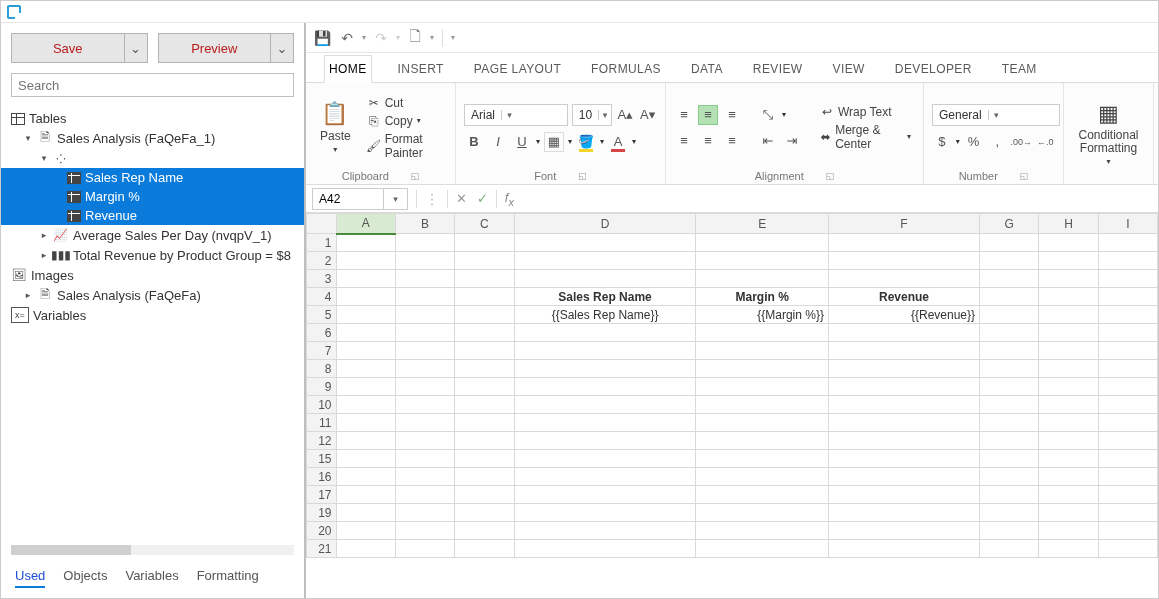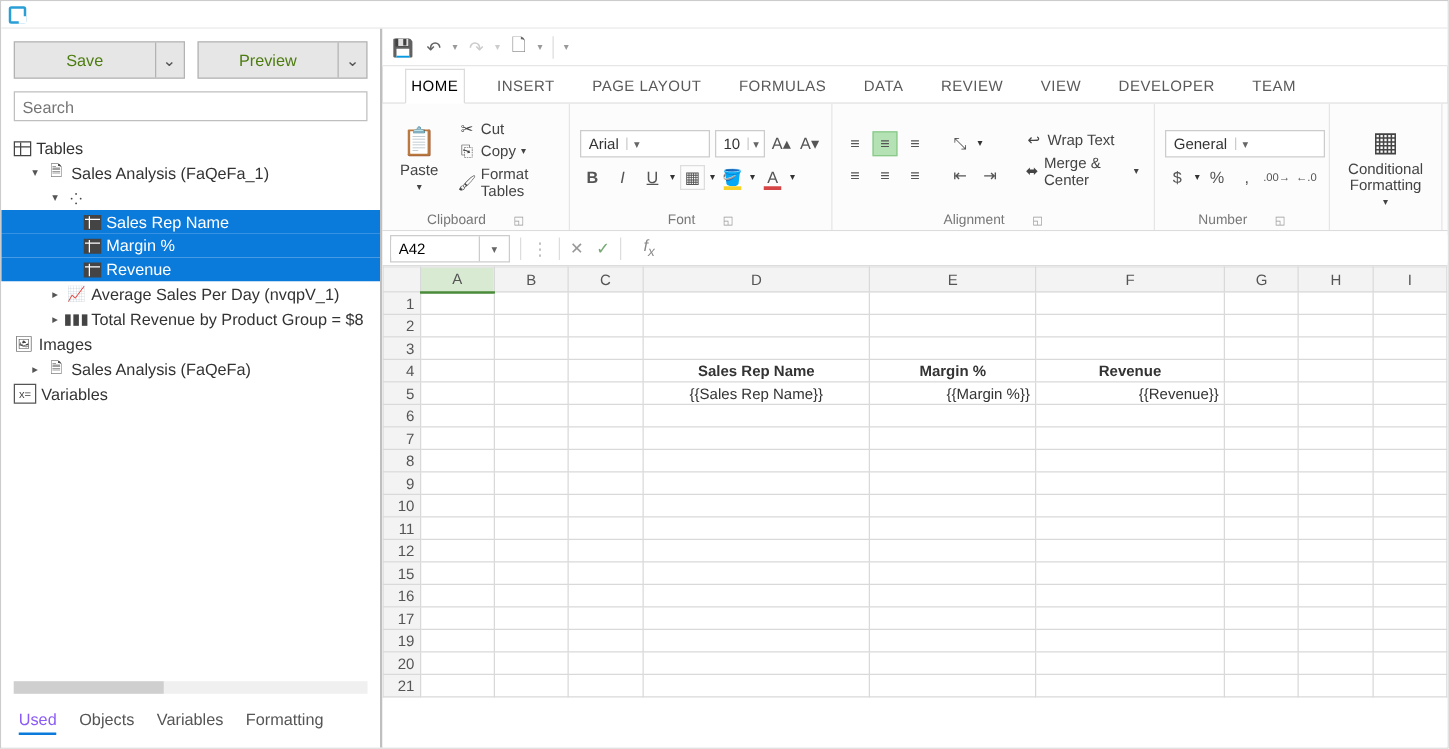--- a/index.html
+++ b/index.html
@@ -5,41 +5,41 @@
 html,body{margin:0;padding:0;font-family:"Segoe UI",Arial,sans-serif;font-size:13px;color:#333;background:#fff;height:100%;overflow:hidden}
 *{box-sizing:border-box}
 .app{display:flex;flex-direction:column;width:1159px;height:599px;border:1px solid #ccc}
 .titlebar{height:22px;background:#fff;display:flex;align-items:center;padding-left:6px;border-bottom:1px solid #e6e6e6}
 .logo{width:14px;height:14px;border:2px solid #2a9fd6;border-radius:2px;position:relative}
 .logo::after{content:"";position:absolute;right:-2px;bottom:-2px;width:6px;height:6px;background:#fff}
 .body{flex:1;display:flex;min-height:0}
 .left{width:305px;border-right:2px solid #bfbfbf;display:flex;flex-direction:column;background:#fff}
 .topbtns{display:flex;gap:10px;padding:10px 10px 6px 10px}
 .splitbtn{flex:1;display:flex;height:30px;background:#e6e6e6;border:1px solid #b3b3b3}
-.splitbtn .lbl{flex:1;display:flex;align-items:center;justify-content:center;color:#4d7c0f;border-right:1px solid #b3b3b3}
+.splitbtn .lbl{flex:1;display:flex;align-items:center;justify-content:center;color:#b91c1c;border-right:1px solid #b3b3b3}
 .splitbtn .dd{width:22px;display:flex;align-items:center;justify-content:center;color:#555}
 .search{margin:4px 10px 8px 10px}
 .search input{width:100%;height:24px;border:1px solid #bfbfbf;padding:0 6px;font-size:13px;color:#888}
 .tree{flex:1;overflow:auto;padding:4px 0}
 .tree .node{display:flex;align-items:center;padding:2px 6px 2px 10px;gap:4px;white-space:nowrap}
 .tree .caret{width:10px;font-size:9px;color:#555;display:inline-block;text-align:center}
 .ticon{width:16px;height:16px;display:inline-flex;align-items:center;justify-content:center;font-size:12px;color:#444}
 .ticon.tbl{border:1px solid #444;width:14px;height:12px;position:relative}
 .ticon.tbl::before{content:"";position:absolute;left:0;right:0;top:3px;border-top:1px solid #444}
 .ticon.tbl::after{content:"";position:absolute;top:0;bottom:0;left:4px;border-left:1px solid #444}
 .ticon.fld{width:14px;height:12px;background:#444;position:relative}
 .ticon.fld::before{content:"";position:absolute;left:1px;right:1px;top:3px;height:1px;background:#fff}
 .ticon.fld::after{content:"";position:absolute;top:1px;bottom:1px;left:4px;width:1px;background:#fff}
 .sel{background:#0a7adb;color:#fff}
 .hscroll{height:16px;margin:0 10px 4px 10px;background:#fff;display:flex;align-items:center}
 .hscroll .track{flex:1;height:10px;background:#f0f0f0}
 .hscroll .thumb{width:120px;height:10px;background:#cfcfcf}
 .btabs{display:flex;gap:18px;padding:6px 14px 10px 14px;font-size:13px;color:#555}
 .btabs .bt{cursor:pointer}
-.btabs .bt.act{color:#8b5cf6;border-bottom:2px solid #0a7adb;padding-bottom:3px}
+.btabs .bt.act{color:#1d4ed8;border-bottom:2px solid #0a7adb;padding-bottom:3px}
 .right{flex:1;display:flex;flex-direction:column;min-width:0}
 .qat{height:30px;background:#fff;border-bottom:1px solid #e6e6e6;display:flex;align-items:center;gap:6px;padding:0 8px;color:#666}
 .qat .ico{width:18px;height:18px;display:flex;align-items:center;justify-content:center;font-size:14px;color:#666}
 .qat .ico.purple{color:#7b3aa6}
 .qat .sep{width:1px;height:18px;background:#ddd;margin:0 2px}
 .ribtabs{height:30px;display:flex;align-items:flex-end;gap:22px;padding:0 18px;border-bottom:1px solid #dcdcdc;font-size:12px}
 .ribtabs .rt{padding:6px 4px;color:#5a5a5a;letter-spacing:.4px}
 .ribtabs .rt.act{color:#000;border:1px solid #dcdcdc;border-bottom:1px solid #fff;background:#fff;position:relative;top:1px}
 .ribbon{height:102px;border-bottom:1px solid #dcdcdc;display:flex;background:#fcfcfc}
 .group{border-right:1px solid #e5e5e5;padding:4px 8px 2px 8px;display:flex;flex-direction:column}
@@ -55,21 +55,21 @@
 .sel-combo span{padding:0 6px;font-size:12px}
 .sel-combo .dd{width:16px;border-left:1px solid #ccc;display:flex;align-items:center;justify-content:center;font-size:9px;color:#666}
 .row{display:flex;gap:4px;align-items:center}
 .iconbtn{width:20px;height:20px;border:1px solid transparent;display:flex;align-items:center;justify-content:center;font-size:13px;color:#555}
 .iconbtn.boxed{border:1px solid #ddd}
 .iconbtn.green{background:#b5e2b5;border:1px solid #8ac98a}
 .fbar{height:28px;border-bottom:1px solid #dcdcdc;display:flex;align-items:center;background:#fff}
 .namebox{width:96px;height:22px;border:1px solid #ccc;margin-left:6px;display:flex;align-items:center}
 .namebox input{border:none;width:70px;padding:0 6px;font-size:12px;outline:none}
 .namebox .dd{flex:1;display:flex;justify-content:center;font-size:9px;color:#666;border-left:1px solid #ccc;height:100%;align-items:center}
-.fbar .fx{margin-left:10px;color:#888;font-style:italic;font-size:13px}
+.fbar .fx{color:#888;font-style:italic;font-size:13px}
 .fbar .sep2{width:1px;height:18px;background:#ddd;margin:0 8px}
 .fbar .xx{color:#999;font-size:13px}
 .fbar .chk{color:#7a7;font-size:13px;margin-left:10px}
 .grid{flex:1;overflow:auto;position:relative;background:#fff}
 table.sheet{border-collapse:collapse;table-layout:fixed}
 table.sheet th,table.sheet td{border:1px solid #d9d9d9;height:18px;font-size:12px;padding:0 4px}
 table.sheet th{background:#f3f3f3;font-weight:normal;color:#555;text-align:center}
 table.sheet th.rowh{width:30px;text-align:right;padding-right:4px}
 table.sheet th.colh{height:20px}
 th.active{background:#d9ead3!important;border-bottom:2px solid #4a8a3a!important}
@@ -201,21 +201,21 @@
                   <span class="ic">✂</span>
                   <span>Cut</span>
                 </div>
               <div class="rbtn">
                   <span class="ic">⎘</span>
                   <span>Copy</span> 
                   <span style="font-size:8px">▾</span>
                 </div>
               <div class="rbtn">
                   <span class="ic">🖌</span>
-                  <span>Format Tables</span>
+                  <span>Format Painter</span>
                 </div>
             </div>
           </div>
           <div class="gname">
               <span>Clipboard</span>
               <span class="dlaunch">◱</span>
             </div>
         </div>
 
         <div class="group" style="width:210px">

